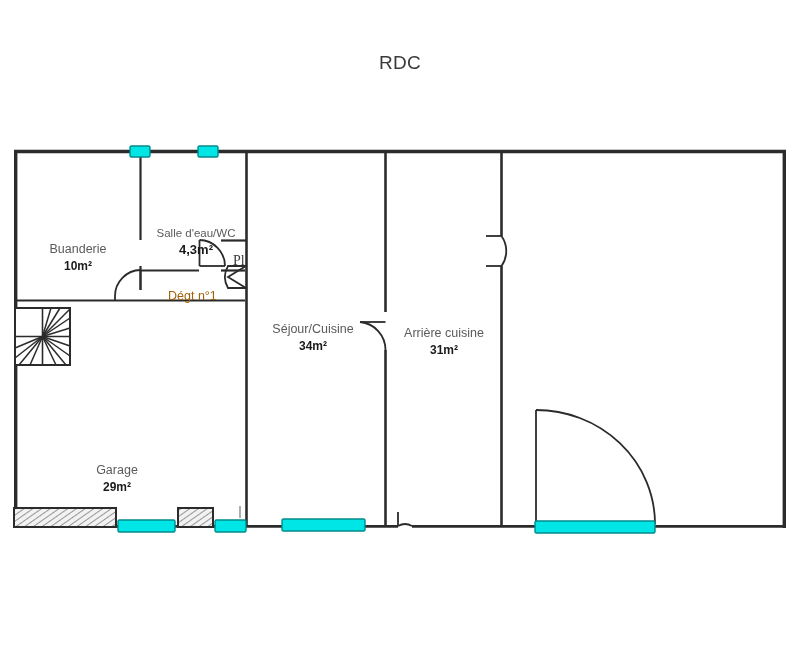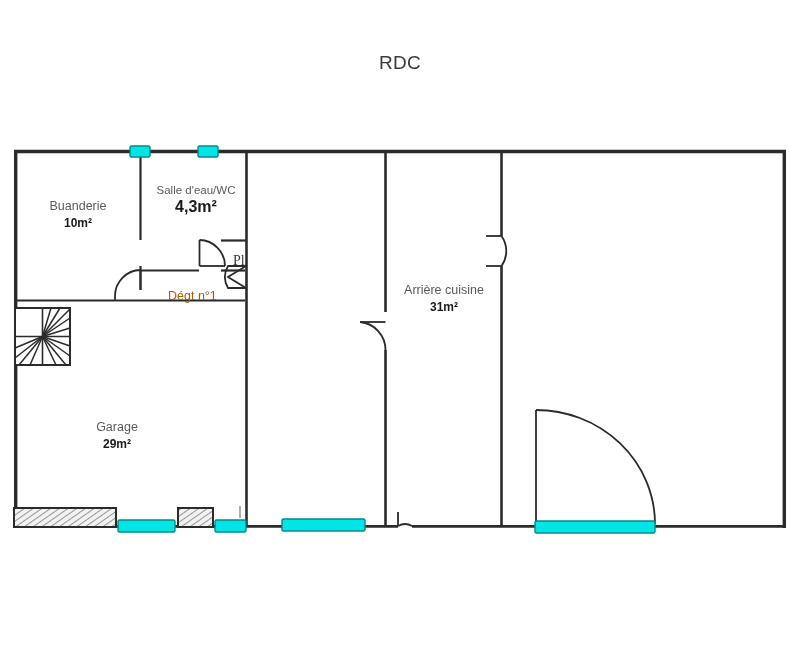--- a/index.html
+++ b/index.html
@@ -44,30 +44,31 @@
     font-family: "Liberation Sans", sans-serif;
     color: #555555;
     white-space: nowrap;
     pointer-events: none;
   }
   .room-label .rl-name {
     display: block;
     font-size: 12.5px;
     color: #5a5a5a;
     line-height: 16px;
+    margin-top: 43px;
   }
   .room-label .rl-area {
     display: block;
     font-size: 12px;
     font-weight: bold;
     color: #1a1a1a;
     line-height: 18px;
   }
   .room-label.small .rl-name { font-size: 11.5px; }
-  .room-label.small .rl-area { font-size: 16px; }
+  .room-label.small .rl-area { font-size: 13px; }
   .plain-label {
     position: absolute;
     font-family: "Liberation Sans", sans-serif;
     font-size: 12.5px;
     color: #a16207;
     white-space: nowrap;
     pointer-events: none;
   }
   .closet-label {
     position: absolute;
@@ -222,20 +223,24 @@
   <div class="room-label" style="left: 28px; top: 198px; width: 100px; text-align: center;">
     <span class="rl-name">Buanderie</span>
     <span class="rl-area">10m²</span>
   </div>
 
   <div class="room-label small" style="left: 146px; top: 182px; width: 100px;">
     <span class="rl-name">Salle d'eau/WC</span>
     <span class="rl-area">4,3m²</span>
   </div>
 
+  <div class="room-label" style="left: 253px; top: 278px; width: 120px;">
+    <span class="rl-name">Séjour/Cuisine</span>
+    <span class="rl-area">34m²</span>
+  </div>
 
   <div class="room-label" style="left: 386px; top: 282px; width: 116px;">
     <span class="rl-name">Arrière cuisine</span>
     <span class="rl-area">31m²</span>
   </div>
 
 
   <div class="room-label" style="left: 67px; top: 419px; width: 100px;">
     <span class="rl-name">Garage</span>
     <span class="rl-area">29m²</span>

